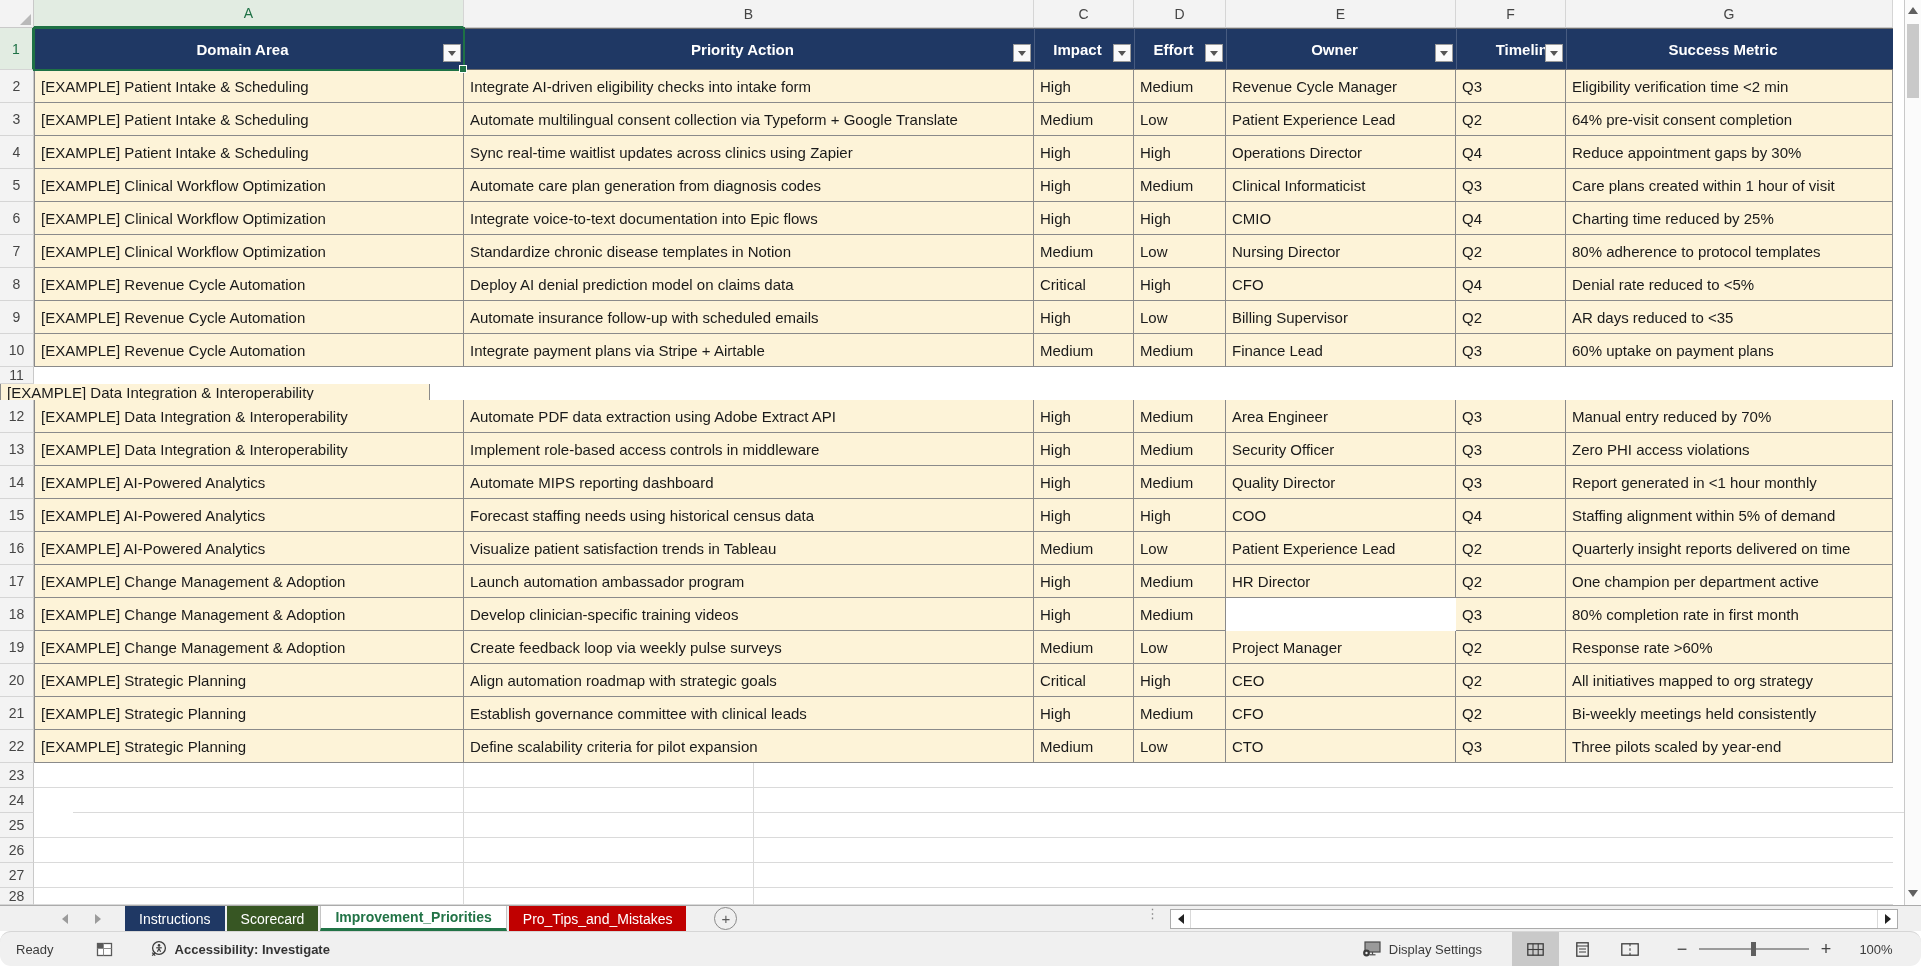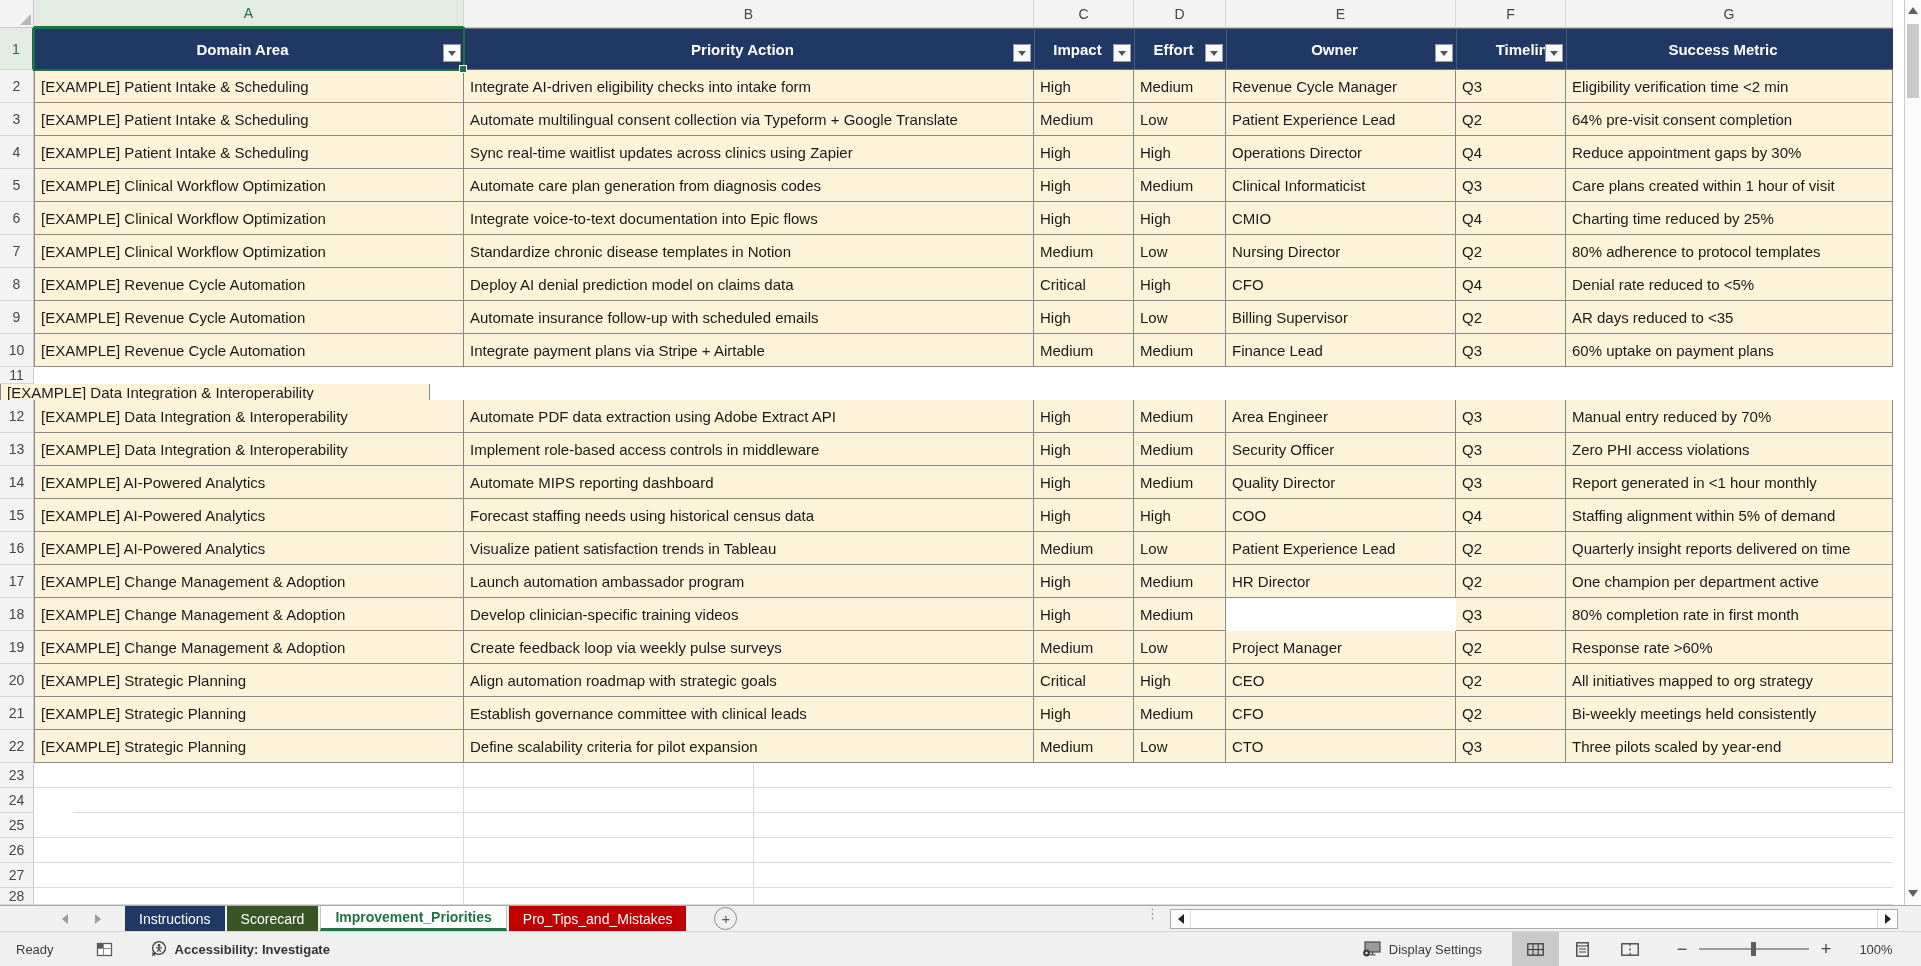--- a/index.html
+++ b/index.html
@@ -77,21 +77,21 @@
   .grip{position:absolute;left:1146px;top:3px;color:#8A8A8A;font-size:13px;letter-spacing:1px;line-height:9px;width:10px;text-align:center;}
   .hscroll{position:absolute;left:1170px;top:3px;width:728px;height:20px;background:#fff;
            border:1px solid #ABABAB;box-sizing:border-box;display:flex;justify-content:space-between;}
   .hs-btn{width:19px;height:100%;display:flex;align-items:center;justify-content:center;background:#fff;}
   .hs-left{width:0;height:0;border-top:5px solid transparent;border-bottom:5px solid transparent;border-right:6px solid #222;}
   .hs-right{width:0;height:0;border-top:5px solid transparent;border-bottom:5px solid transparent;border-left:6px solid #222;}
 
   
   .statusbar{position:absolute;top:931px;left:0;width:1921px;height:35px;background:var(--statusbar_bg);
              border-top:1px solid #D6D6D6;box-sizing:border-box;display:flex;align-items:center;
-             font-size:13px;color:#3C3C3C;z-index:7;}
+             font-size:13px;color:#3C3C3C;z-index:7;border-radius:11px;}
   .sb-ready{margin-left:16px;}
   .sb-macro{margin-left:42px;display:flex;align-items:center;}
   .sb-access{margin-left:36px;display:flex;align-items:center;gap:7px;font-weight:bold;color:#333;}
   .sb-right{margin-left:auto;display:flex;align-items:center;height:100%;}
   .ds-group{display:flex;align-items:center;gap:7px;margin-right:30px;}
   .view-btn{width:47px;height:35px;display:flex;align-items:center;justify-content:center;}
   .view-btn.active{background:#C9C9C9;}
   .zoomctl{display:flex;align-items:center;margin-left:16px;}
   .zbtn{width:26px;text-align:center;font-size:18px;color:#444;line-height:1;}
   .ztrack{position:relative;width:110px;height:2px;background:#9B9B9B;margin:0 4px;}

